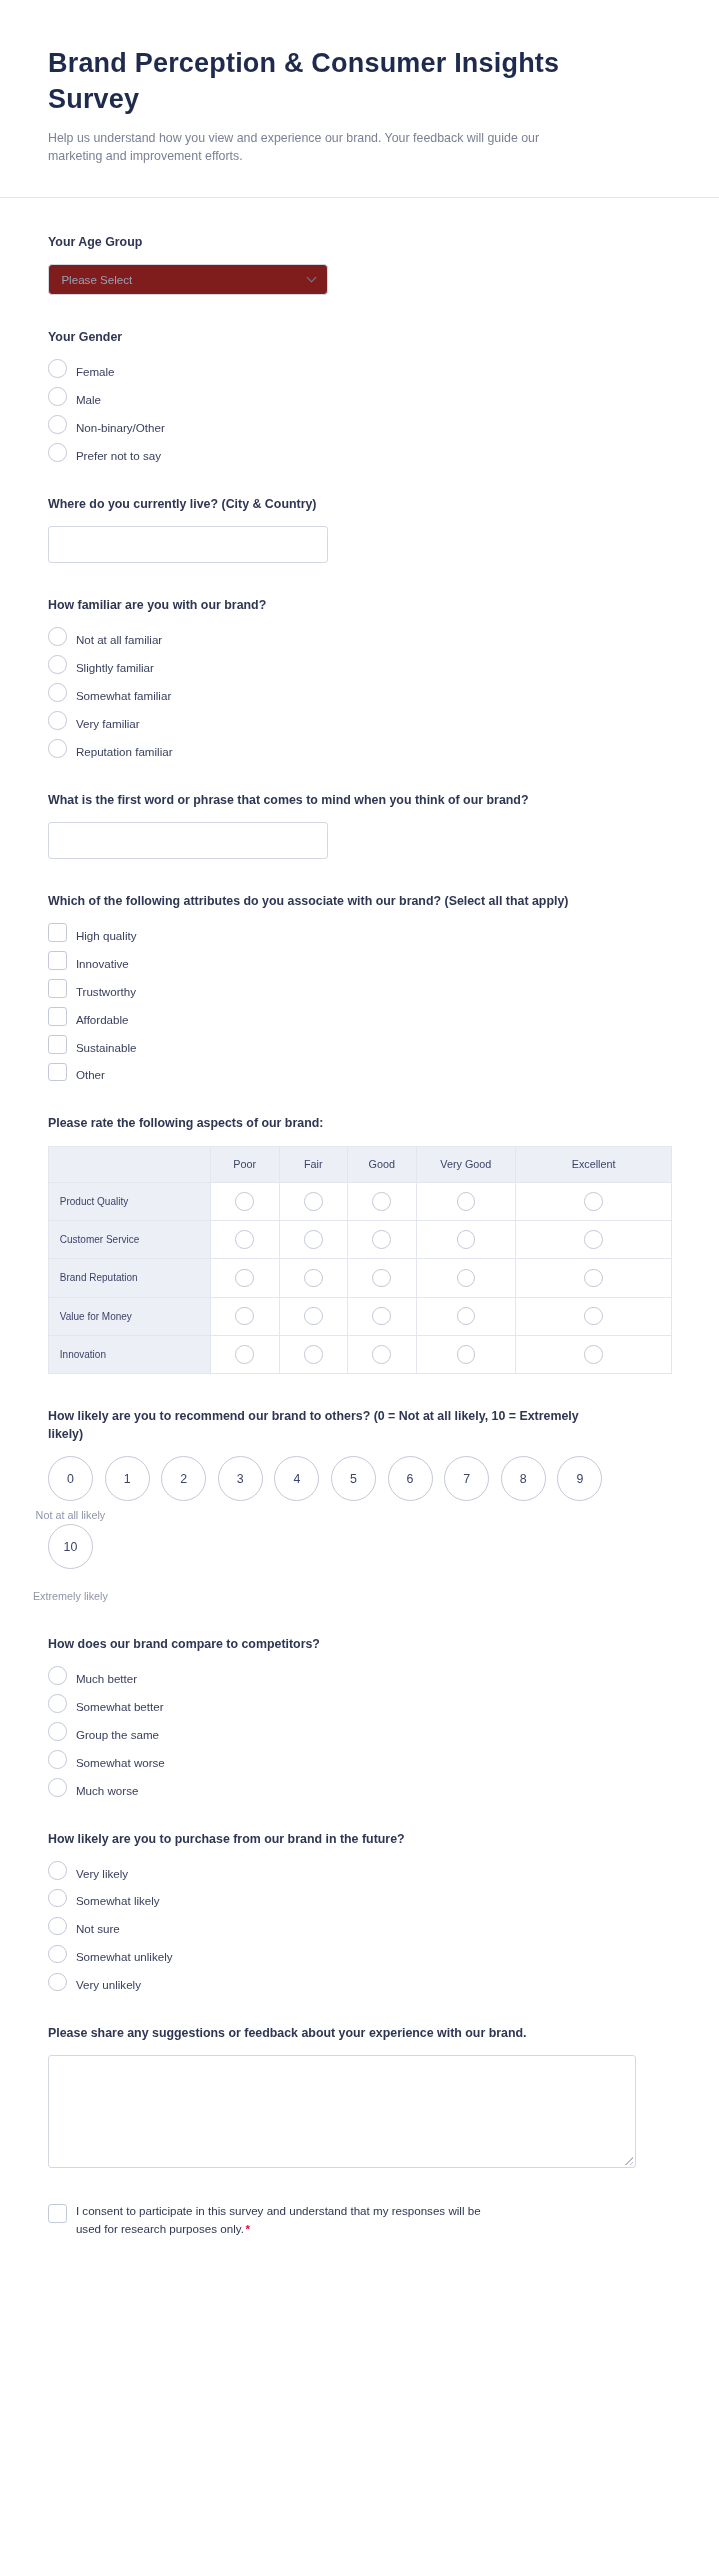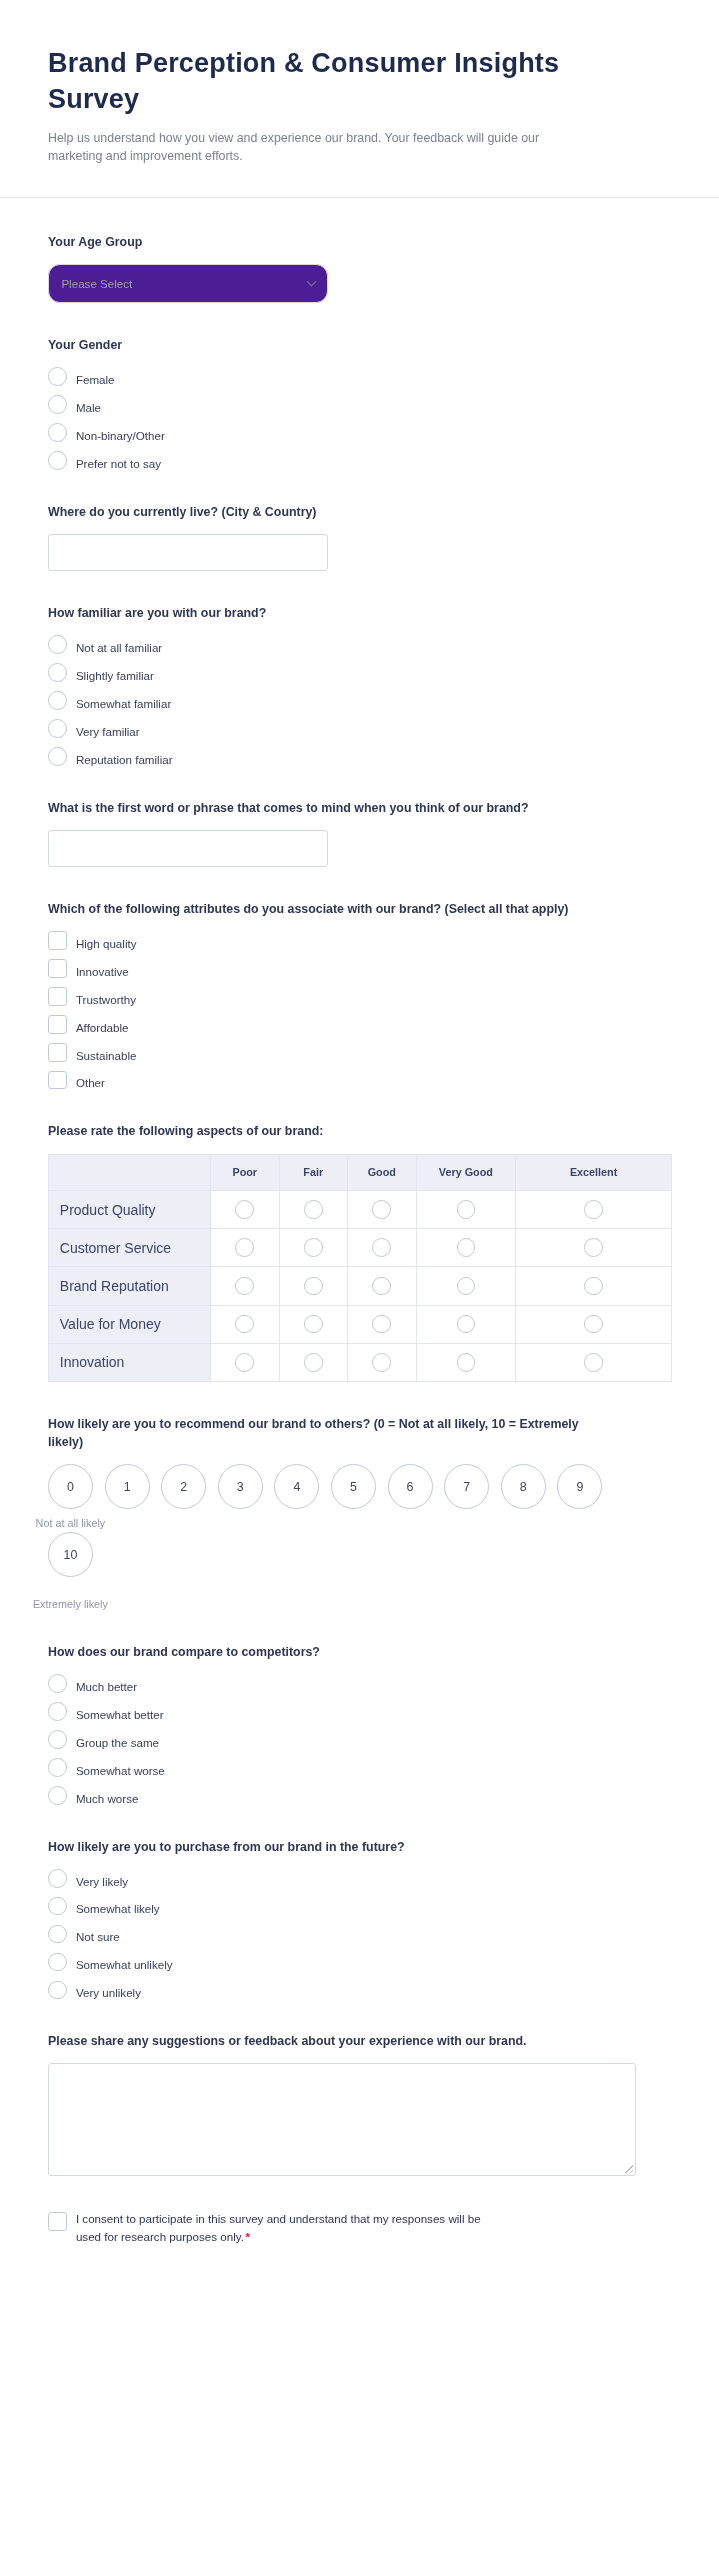--- a/index.html
+++ b/index.html
@@ -6,35 +6,35 @@
   html,body{background:#ffffff}
   body{width:720px;min-height:2576px;font-family:"Liberation Sans",sans-serif;color:#2e3654}
   .header{padding:45px 48px 31px}
   .title{font-size:27px;line-height:1.35;font-weight:700;color:#1f2b4e;max-width:588px;letter-spacing:0.2px}
   .description{margin-top:10.8px;font-size:12.4px;line-height:1.5;color:#7b8194;max-width:511px}
   .divider{height:0.8px;background:#e4e6ee}
   .form{padding:36px 48px 46px}
   .q{margin-bottom:34px}
   .q-label{font-size:12.4px;font-weight:700;line-height:1.45;color:#2e3654;margin-bottom:12.4px;max-width:565px}
 
-  .select{width:280px;height:39px;border:0.8px solid #d4d8e3;border-radius:12px;display:flex;align-items:center;justify-content:space-between;padding:0 12.4px;cursor:pointer;background:#4c1d95}
+  .select{width:280px;height:31px;border:0.8px solid #d4d8e3;border-radius:4px;display:flex;align-items:center;justify-content:space-between;padding:0 12.4px;cursor:pointer;background:#7f1d1d}
   .select-placeholder{font-size:11.6px;color:#9aa1b6}
   .chevron{width:7px;height:7px;border-right:1.5px solid #767d92;border-bottom:1.5px solid #767d92;transform:rotate(45deg);margin-top:-3.9px}
 
   .text-input{width:280px;height:37px;border:0.8px solid #d4d8e3;border-radius:3.1px;padding:0 10.8px;font-family:"Liberation Sans",sans-serif;font-size:11.6px;color:#2e3654;outline:none;background:#fff}
 
   .option{display:flex;align-items:flex-end;margin-bottom:9.3px;cursor:pointer}
   .option:last-child{margin-bottom:0}
   .radio{width:18.6px;height:18.6px;border:0.8px solid #c3c9d8;border-radius:50%;background:#fff;flex:0 0 auto}
   .checkbox{width:18.6px;height:18.6px;border:0.8px solid #c3c9d8;border-radius:3.1px;background:#fff;flex:0 0 auto}
   .option-label{margin-left:9.3px;font-size:11.6px;color:#39405e}
 
   .matrix{border-collapse:collapse;width:100%}
-  .matrix th{background:#edeff7;font-size:10.8px;font-weight:700;color:#3c4468;padding:11.6px 6.2px;text-align:center;border:0.8px solid #e3e6ef}
-  .matrix td.rowlabel{background:#edeff7;font-size:14px;color:#3c4468;padding:9.3px 10.8px;border:0.8px solid #e3e6ef;text-align:left}
+  .matrix th{background:#edeff7;font-size:10.8px;font-weight:400;color:#3c4468;padding:11.6px 6.2px;text-align:center;border:0.8px solid #e3e6ef}
+  .matrix td.rowlabel{background:#edeff7;font-size:10px;color:#3c4468;padding:9.3px 10.8px;border:0.8px solid #e3e6ef;text-align:left}
   .matrix td.cell{border:0.8px solid #e3e6ef;text-align:center;padding:9.3px 6.2px;background:#fff}
   .matrix td.cell .radio{display:inline-block;vertical-align:middle}
 
   .nps-row{display:flex;gap:11.6px}
   .nps-item{width:45px;height:45px;border:0.8px solid #c3c9d8;border-radius:50%;display:flex;align-items:center;justify-content:center;font-size:12.4px;color:#3c4468;cursor:pointer;flex:0 0 auto;background:#fff}
   .nps-sub{font-size:10.8px;color:#9096aa;width:max-content;white-space:nowrap;transform:translateX(calc(-50% + 22.4px))}
   .nps-sub.min{margin:7.7px 0 3.1px}
   .nps-sub.max{margin-top:21px}
 
   .textarea-wrap{position:relative;width:588px}

